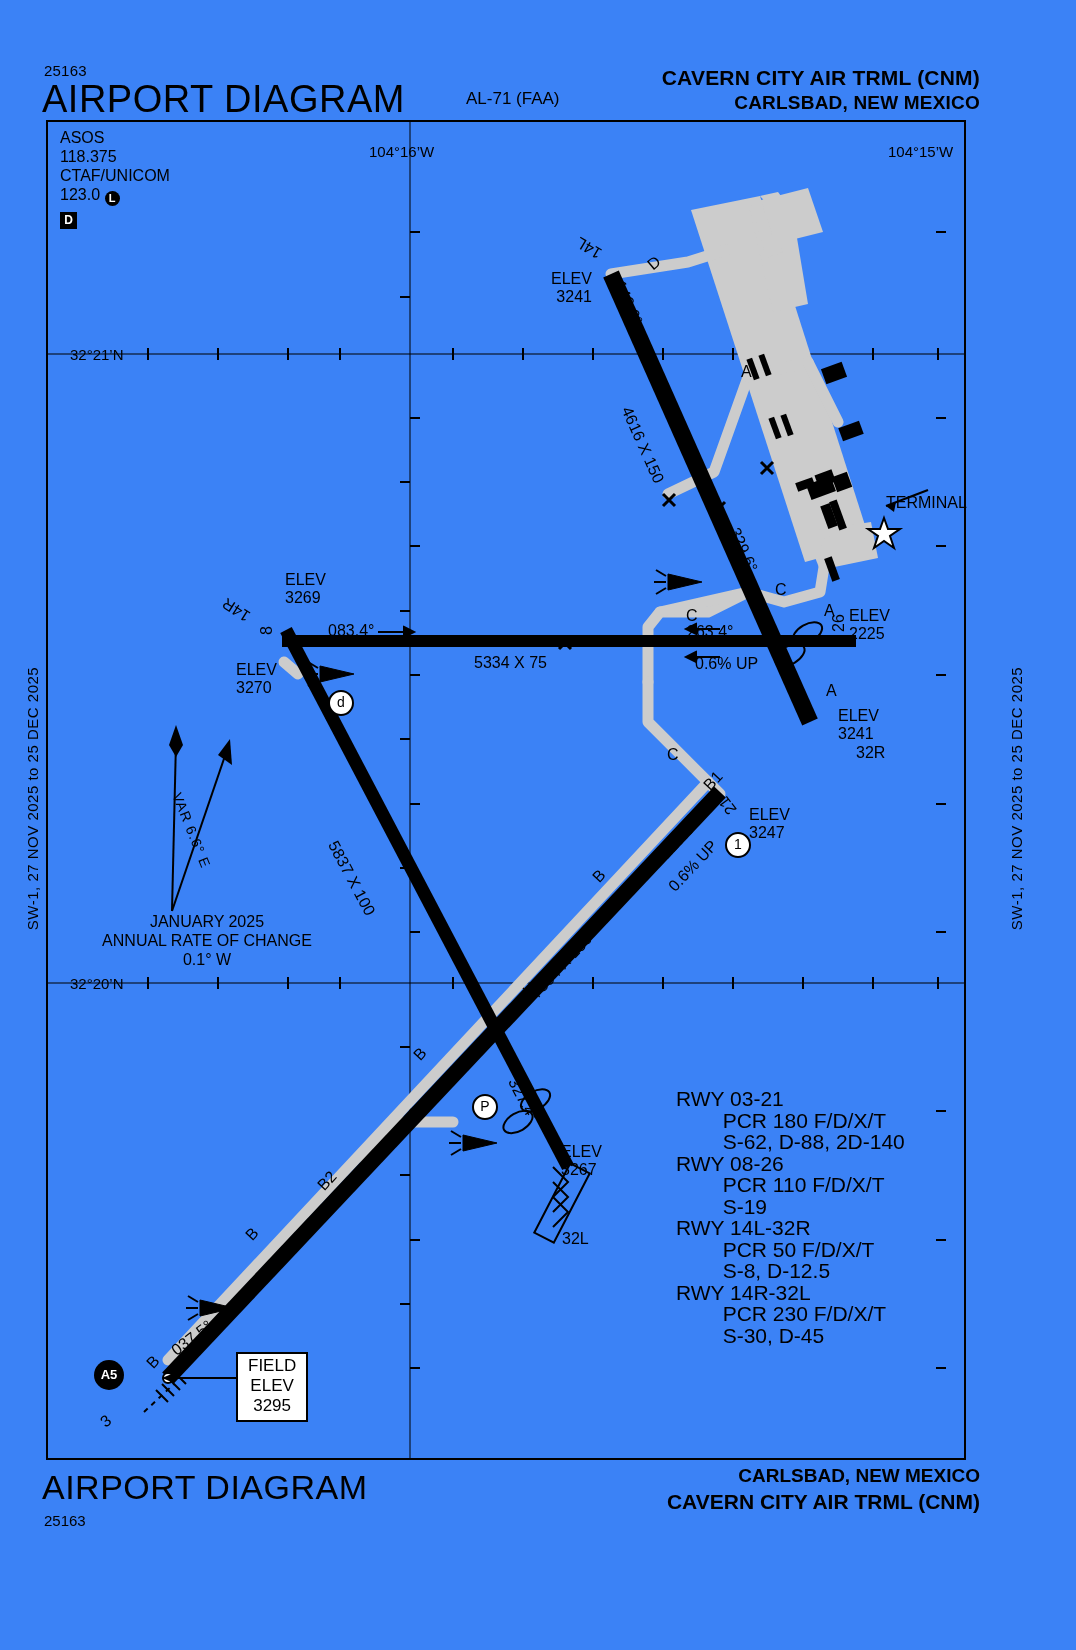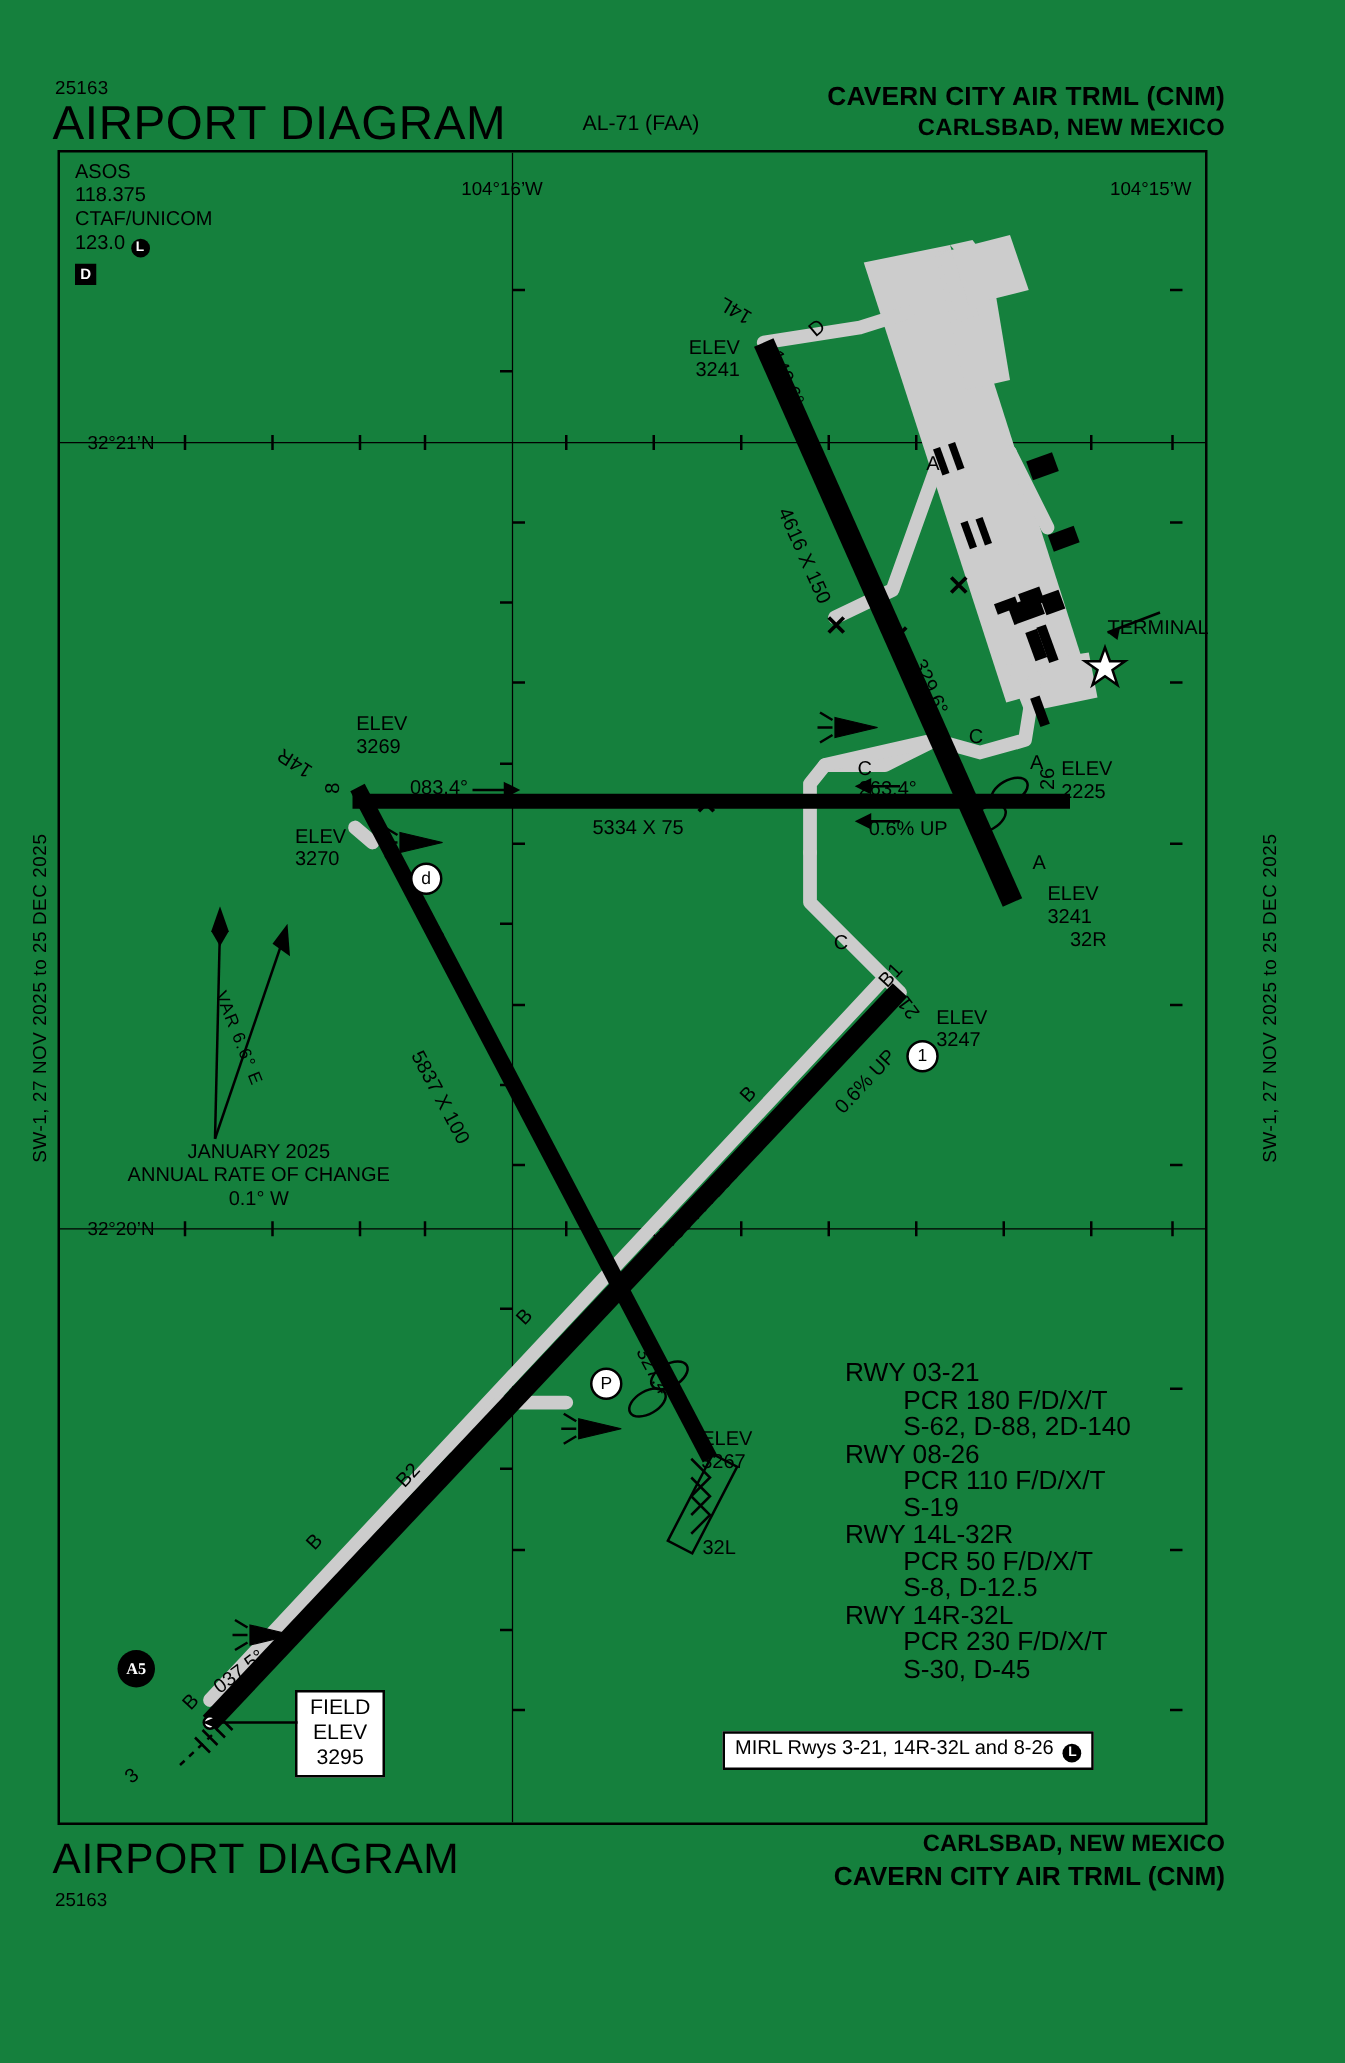--- a/index.html
+++ b/index.html
@@ -5,21 +5,21 @@
   html,body{margin:0;padding:0;background:#fff;}
   body{
     font-family:"Liberation Sans", sans-serif;
     color:#000;
     -webkit-font-smoothing:antialiased;
   }
   #page{
     position:relative;
     width:1076px;
     height:1650px;
-    background:#15803d;
+    background:#3b82f6;
     overflow:hidden;
   }
   .abs{position:absolute;}
   .nowrap{white-space:nowrap;}
 
   
   #chart-id-top{left:44px;top:62px;font-size:15px;letter-spacing:.2px;}
   #title-top{left:42px;top:78px;font-size:38px;letter-spacing:.5px;}
   #al-number{left:466px;top:89px;font-size:17px;}
   #apt-name-top{right:96px;top:66px;font-size:21px;font-weight:bold;letter-spacing:.2px;text-align:right;}
@@ -414,21 +414,21 @@
   <div class="abs maptxt" style="left:775px;top:581px;">C</div>
   <div class="abs maptxt" style="left:686px;top:607px;">C</div>
   <div class="abs maptxt" style="left:667px;top:746px;">C</div>
   <div class="abs maptxt" style="left:644px;top:260px;transform:rotate(-40deg);transform-origin:left top;">D</div>
 
   <div class="abs maptxt" style="left:886px;top:494px;">TERMINAL</div>
 
   <div class="abs circ" style="left:328px;top:690px;">d</div>
   <div class="abs circ" style="left:725px;top:832px;">1</div>
   <div class="abs circ" style="left:472px;top:1094px;">P</div>
-  <div class="abs a5mark" style="left:94px;top:1320px;font-family:Liberation Serif, serif;">A5</div>
+  <div class="abs a5mark" style="left:94px;top:1360px;">A5</div>
 
   <div class="abs" id="varblock">
     <div>JANUARY 2025</div>
     <div>ANNUAL RATE OF CHANGE</div>
     <div>0.1° W</div>
   </div>
   <div class="abs maptxt" style="left:185px;top:790px;transform:rotate(68deg);transform-origin:left top;font-size:14px;letter-spacing:1px;">VAR 6.6° E</div>
 
   <svg class="abs" style="left:150px;top:725px;" width="110" height="190" viewBox="0 0 110 190">
     <line x1="26" y1="16" x2="22" y2="186" stroke="#000" stroke-width="2"></line>
@@ -454,23 +454,19 @@
 RWY 08-26
         PCR 110 F/D/X/T
         S-19
 RWY 14L-32R
         PCR 50 F/D/X/T
         S-8, D-12.5
 RWY 14R-32L
         PCR 230 F/D/X/T
         S-30, D-45</div>
 
-  <div class="abs" id="mirl">
-    <span>MIRL Rwys 3-21, 14R-32L and 8-26</span>
-    <span class="lt-circle" style="margin-left:3px;">L</span>
-  </div>
 
   <div class="abs" id="title-bot">AIRPORT DIAGRAM</div>
   <div class="abs" id="chart-id-bot">25163</div>
   <div class="abs" id="city-bot">CARLSBAD, NEW MEXICO</div>
   <div class="abs" id="apt-name-bot">CAVERN CITY AIR TRML (CNM)</div>
 
 </div>
 
 </body></html>

